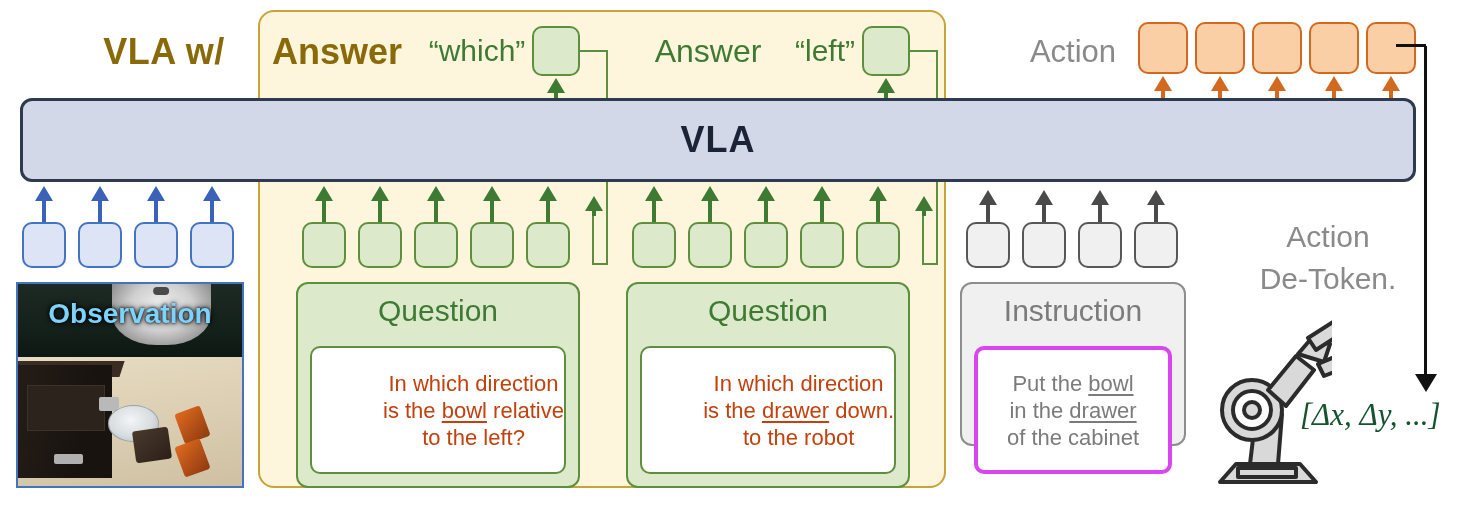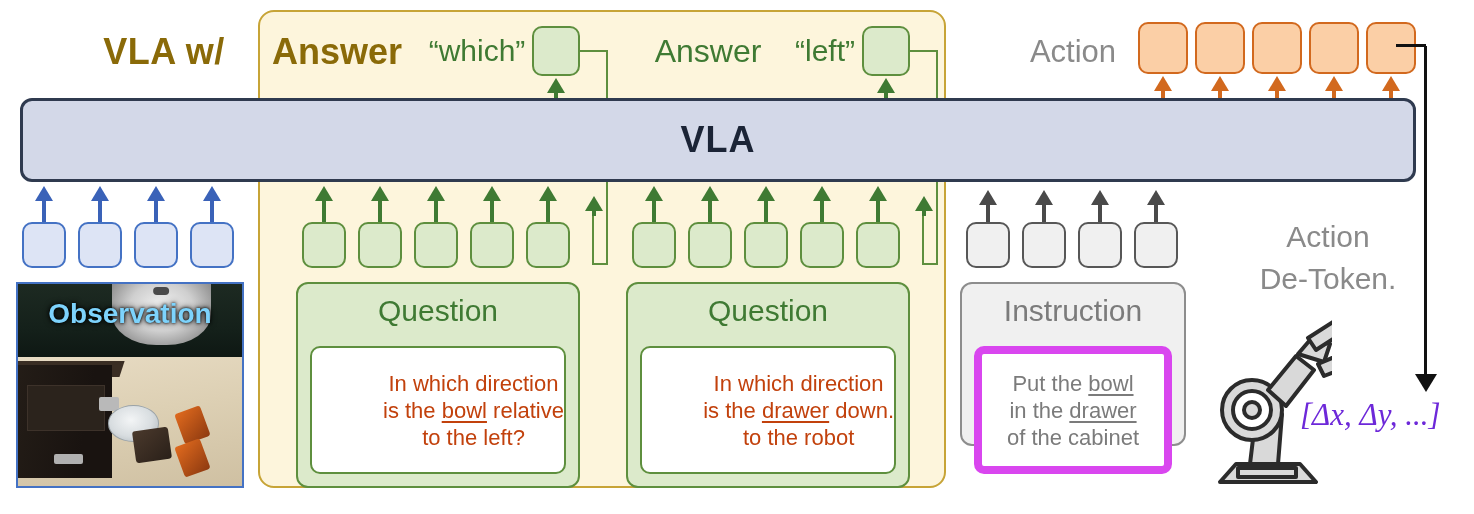--- a/index.html
+++ b/index.html
@@ -77,21 +77,21 @@
   .sec-gray{background:#f0f0f0;border:2px solid #8d8d8d;}
   .sec-title{text-align:center;font-size:30px;line-height:34px;margin-top:10px;}
   .sec-title-green{color:#3f7a33;}
   .sec-title-gray{color:#7b7b7b;}
   .sec-body{
     position:absolute;left:12px;right:12px;border-radius:10px;background:#ffffff;
     box-sizing:border-box;display:flex;align-items:center;justify-content:center;
     text-align:center;
   }
   .sec-body-green{border:2px solid #5e8f3e;color:#c2410c;justify-content:flex-end;}
-  .sec-body-gray{border:8px solid #d946ef;color:#7b7b7b;}
+  .sec-body-gray{border:4px solid #d946ef;color:#7b7b7b;}
   .sec-body p{margin:0;font-size:22px;line-height:27px;}
   .u{text-decoration:underline;text-underline-offset:3px;}
 
   
   #observation{
     left:16px;top:282px;width:228px;height:206px;
     border:2px solid #4472c4;box-sizing:border-box;overflow:hidden;background:#000;
   }
   #obs-scene{position:absolute;inset:0;}
   .obs-wall{position:absolute;left:0;top:0;width:100%;height:38%;
@@ -128,21 +128,21 @@
     text-shadow:0 0 3px #000,0 0 6px #000;
   }
 
   
   #detoken-label{
     left:1208px;top:216px;width:240px;height:86px;
     font-size:30px;line-height:42px;color:#8a8a8a;text-align:center;
   }
   #delta-text{
     left:1300px;top:392px;width:168px;height:46px;
-    font-family:"Liberation Serif",serif;font-style:italic;font-size:31px;color:#6d28d9;
+    font-family:"Liberation Serif",serif;font-style:italic;font-size:31px;color:#14532d;
     display:flex;align-items:center;justify-content:flex-start;
   }
   #robot-arm{left:1212px;top:318px;width:120px;height:172px;}
 
   
   #detoken-arrow-stem{left:1424px;top:46px;width:3px;height:330px;background:#111;}
   #detoken-arrow-top{left:1396px;top:44px;width:30px;height:3px;background:#111;}
   #detoken-arrow-head{left:1415px;top:374px;width:0;height:0;
     border-left:11px solid transparent;border-right:11px solid transparent;border-top:18px solid #111;}
 </style>

